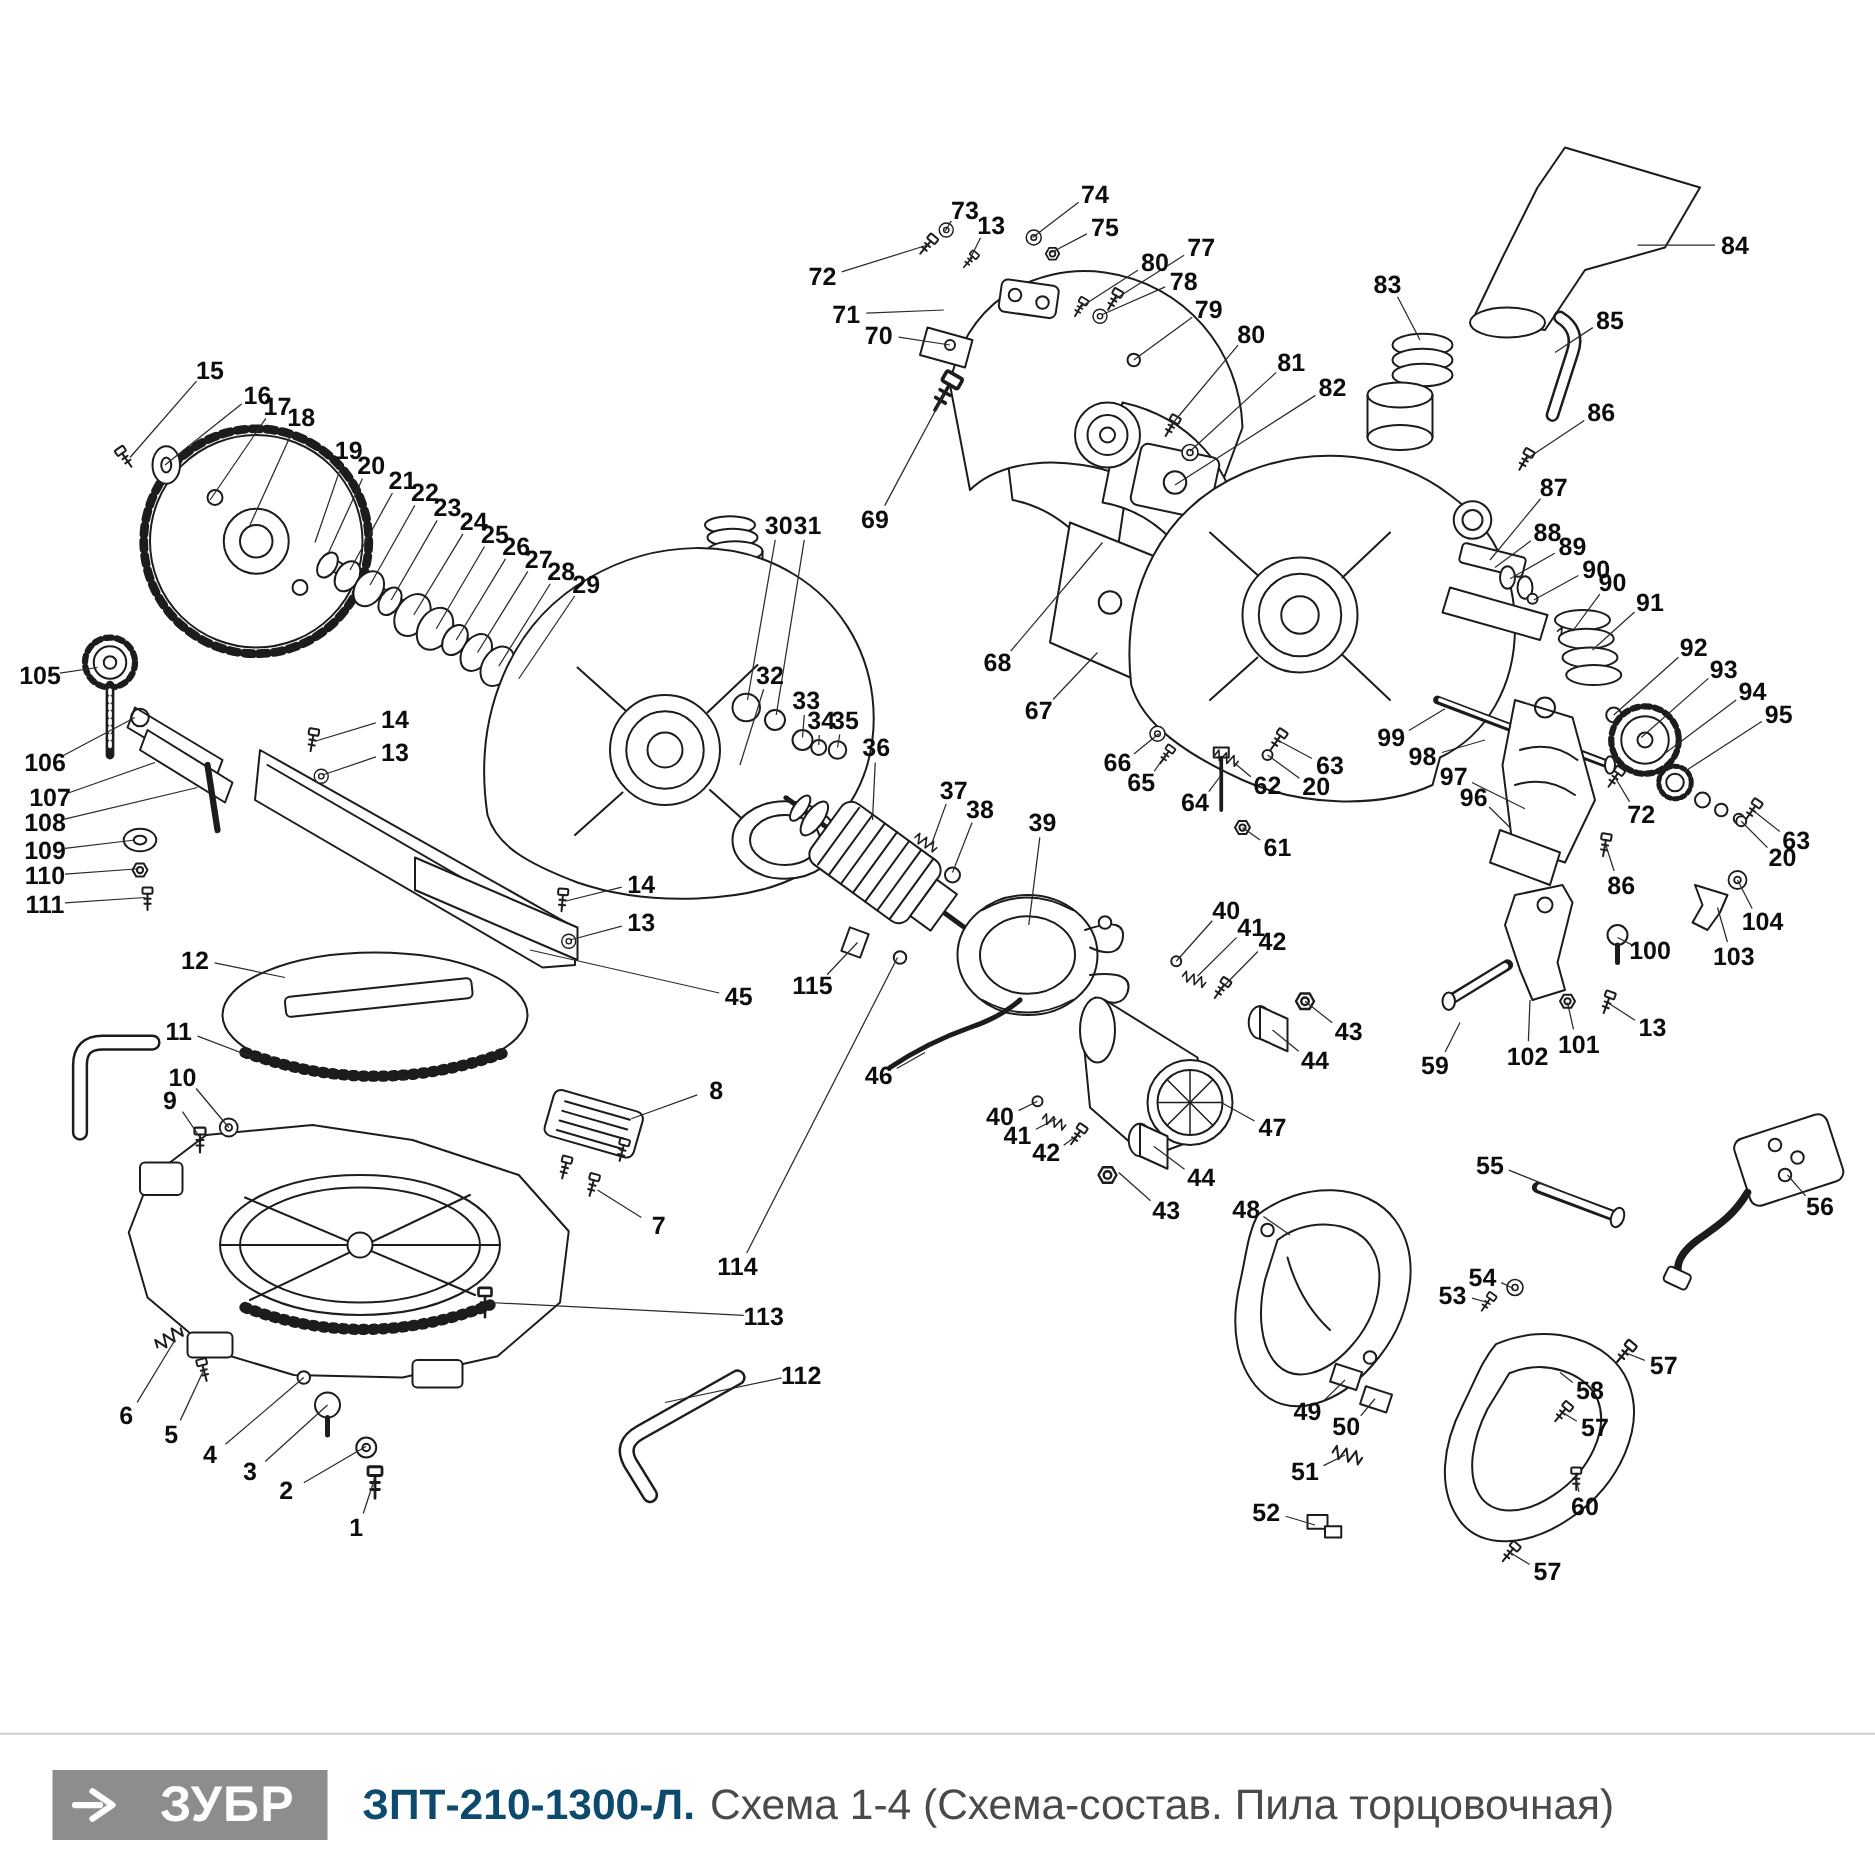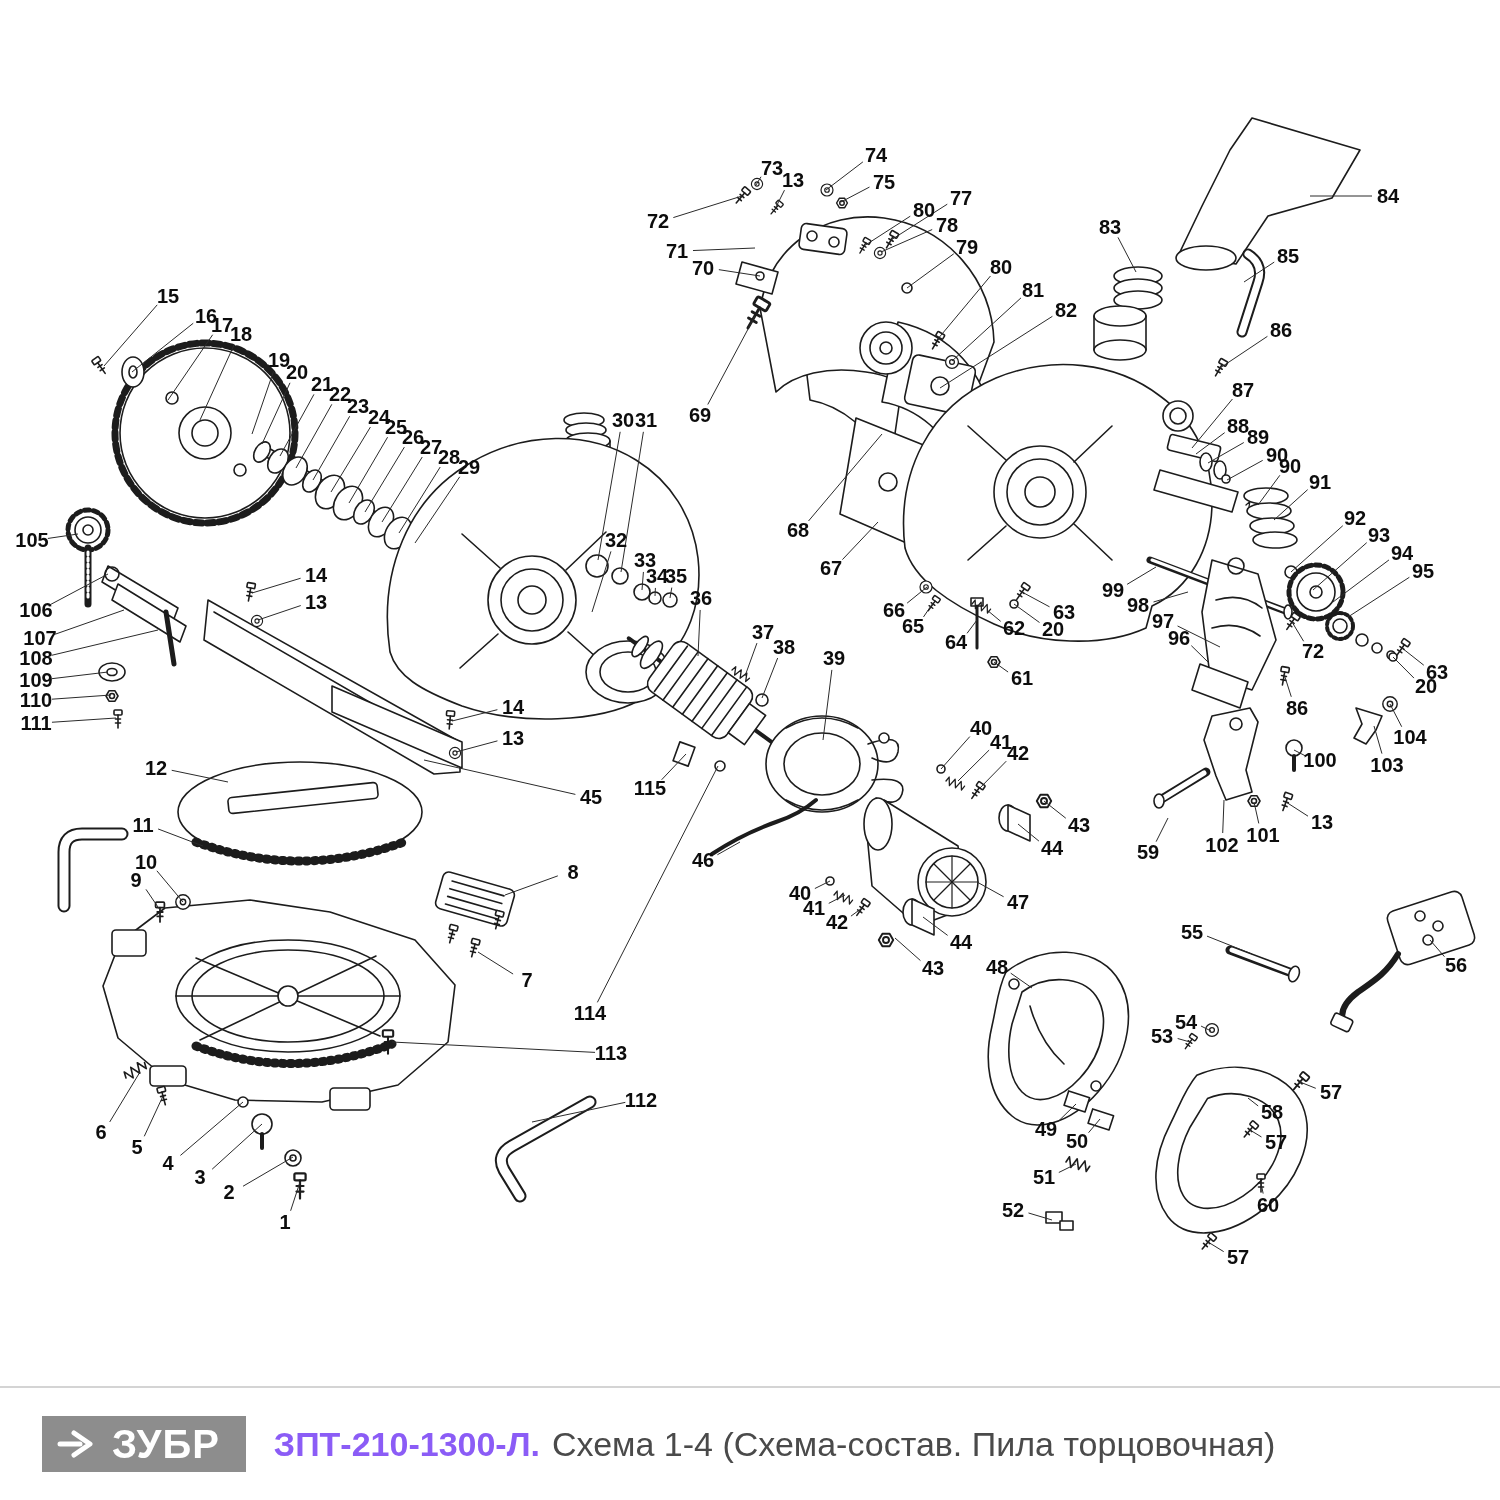--- a/index.html
+++ b/index.html
@@ -6,24 +6,24 @@
   html,body{margin:0;padding:0}
   body{width:1500px;height:1500px;background:#ffffff;position:relative;overflow:hidden;
        font-family:"Liberation Sans",sans-serif}
   .diagram-area{position:absolute;left:0;top:0;width:1500px;height:1386px}
   .diagram-area svg{width:100%;height:100%;display:block}
   .art{fill:none;stroke:#1c1c1c;stroke-width:1.6;stroke-linecap:round;stroke-linejoin:round}
   .leader{stroke:#2b2b2b;stroke-width:1;fill:none}
   .callout{font:bold 20px "Liberation Sans",sans-serif;fill:#0d0d0d;text-anchor:middle;stroke:none}
   .footer-rule{position:absolute;left:0;top:1386px;width:1500px;height:2px;background:#d4d4d4}
   .footer-row{position:absolute;left:42px;top:1412px;height:64px;display:flex;align-items:center;gap:28px}
-  .brand-badge{display:flex;align-items:center;gap:12px;background:#8d8d8d;height:56px;padding:0 26px 0 14px}
+  .brand-badge{display:flex;align-items:center;gap:28px;background:#8d8d8d;height:56px;padding:0 26px 0 14px}
   .brand-text{color:#ffffff;font-weight:bold;font-size:40px;letter-spacing:1px}
   .caption{font-size:34px;color:#4a4a4a;white-space:nowrap}
-  .model{font-weight:bold;color:#8b5cf6;margin-right:12px}
+  .model{font-weight:bold;color:#0c4a6e;margin-right:12px}
 </style>
 </head>
 <body>
 
 <div class="diagram-area">
 <svg id="art" viewBox="0 0 1500 1386" xmlns="http://www.w3.org/2000/svg">
   <defs>
     <g id="scr">
           <rect x="-4" y="-9" width="8" height="5" rx="1" fill="#fff"></rect>
           <line x1="0" y1="-4" x2="0" y2="9"></line>

